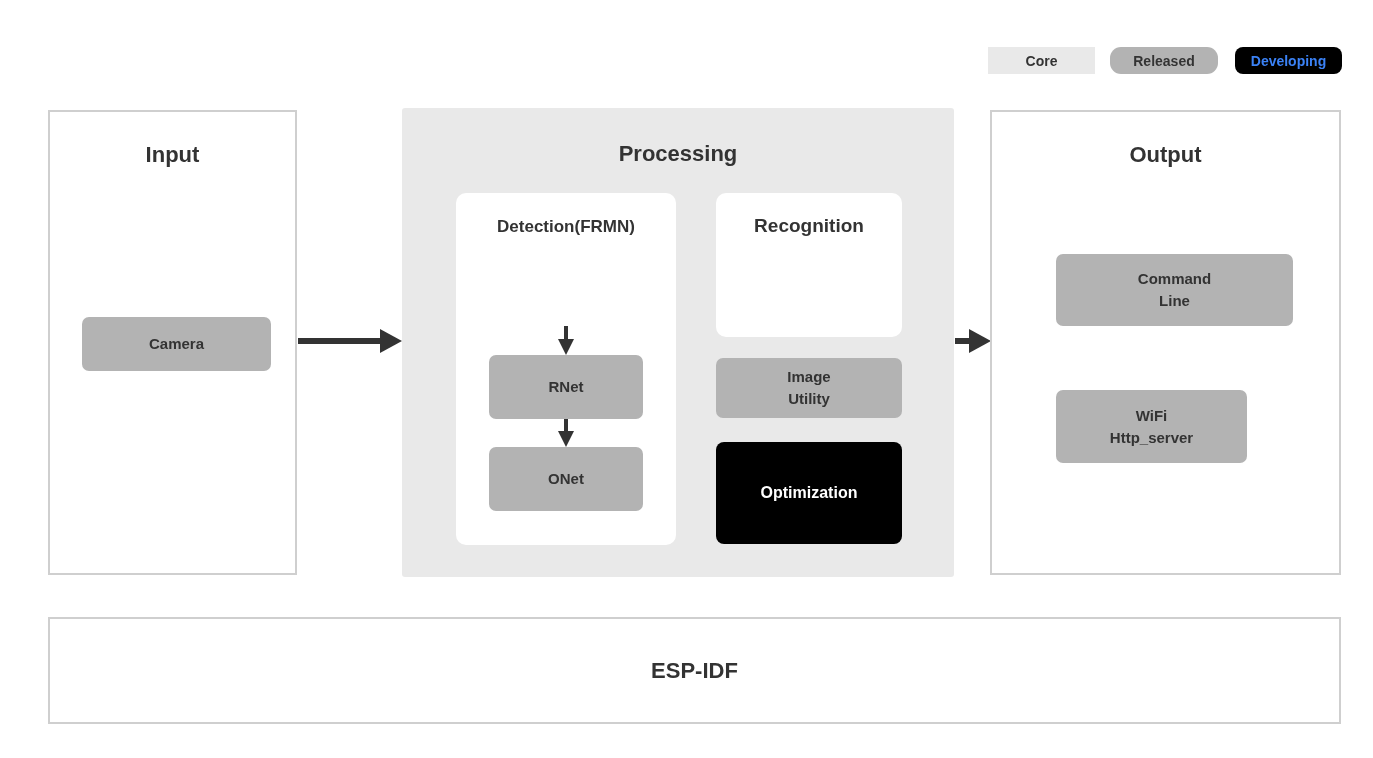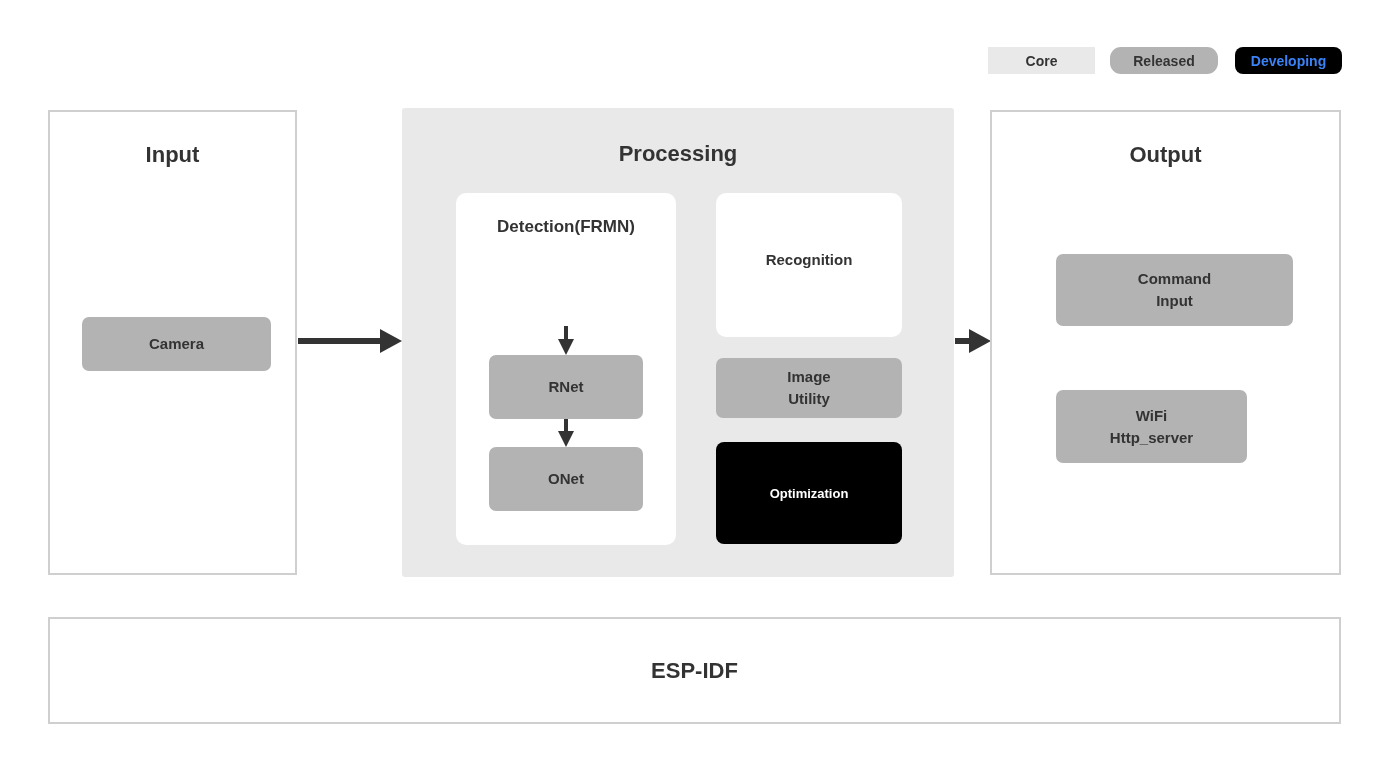--- a/index.html
+++ b/index.html
@@ -44,21 +44,21 @@
     background: #b3b3b3; border-radius: 7px;
     display: flex; align-items: center; justify-content: center;
     text-align: center; font-weight: bold; font-size: 15px; color: #333;
     white-space: pre-line; line-height: 1.45;
   }
 
   
   .blackbox {
     background: #000000; border-radius: 8px;
     display: flex; align-items: center; justify-content: center;
-    text-align: center; font-weight: bold; font-size: 13px; color: #ffffff;
+    text-align: center; font-weight: bold; font-size: 16px; color: #ffffff;
   }
 
   
   .harrow-line { background: #333333; height: 6px; }
   .harrow-head {
     width: 0; height: 0;
     border-top: 12px solid transparent; border-bottom: 12px solid transparent;
     border-left: 22px solid #333333;
   }
   .varrow-line { background: #333333; width: 4px; }
@@ -115,41 +115,41 @@
 
       <div class="abs varrow-line" style="left:108px; top:226px; height:12px;"></div>
       <div class="abs varrow-head" style="left:102px; top:238px;"></div>
 
       <div class="abs graybox" style="left:33px; top:254px; width:154px; height:64px;">
         <span>ONet</span>
       </div>
     </div>
 
     <div class="abs whitebox" style="left:314px; top:85px; width:186px; height:144px;">
-      <div class="subtitle" style="top:22px; font-size:15px;margin-top:36px;">Recognition</div>
+      <div class="subtitle" style="top:22px; font-size:19px;">Recognition</div>
     </div>
 
     <div class="abs graybox" style="left:314px; top:250px; width:186px; height:60px;">
       <span>Image
 Utility</span>
     </div>
 
     <div class="abs blackbox" style="left:314px; top:334px; width:186px; height:102px;">
       <span>Optimization</span>
     </div>
   </div>
 
   <div class="abs harrow-line" style="left:955px; top:338px; width:14px;"></div>
   <div class="abs harrow-head" style="left:969px; top:329px;"></div>
 
   <div class="abs panel" style="left:990px; top:110px; width:351px; height:465px;">
     <div class="panel-title" style="top:30px;">Output</div>
     <div class="abs graybox" style="left:64px; top:142px; width:237px; height:72px;">
       <span>Command
-Input</span>
+Line</span>
     </div>
     <div class="abs graybox" style="left:64px; top:278px; width:191px; height:73px;">
       <span>WiFi
 Http_server</span>
     </div>
   </div>
 
   <div class="abs foundation" style="left:48px; top:617px; width:1293px; height:107px;">
     <span>ESP-IDF</span>
   </div>

